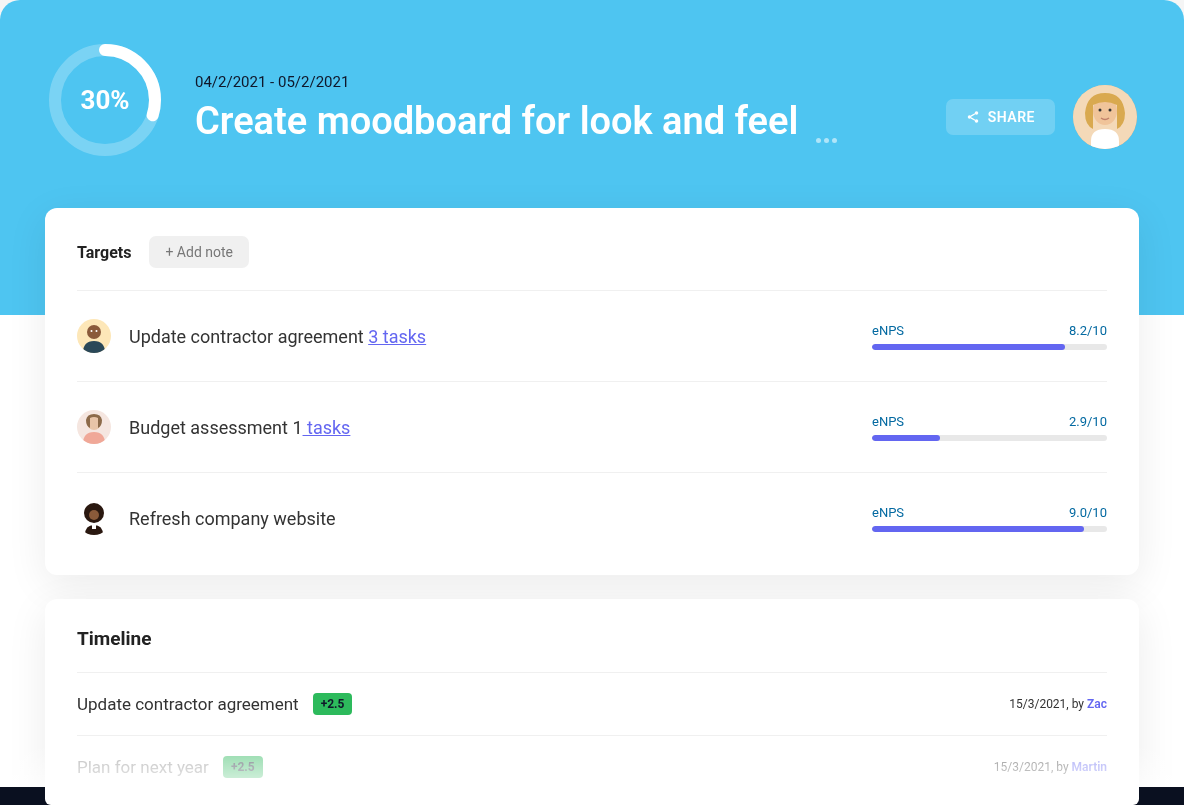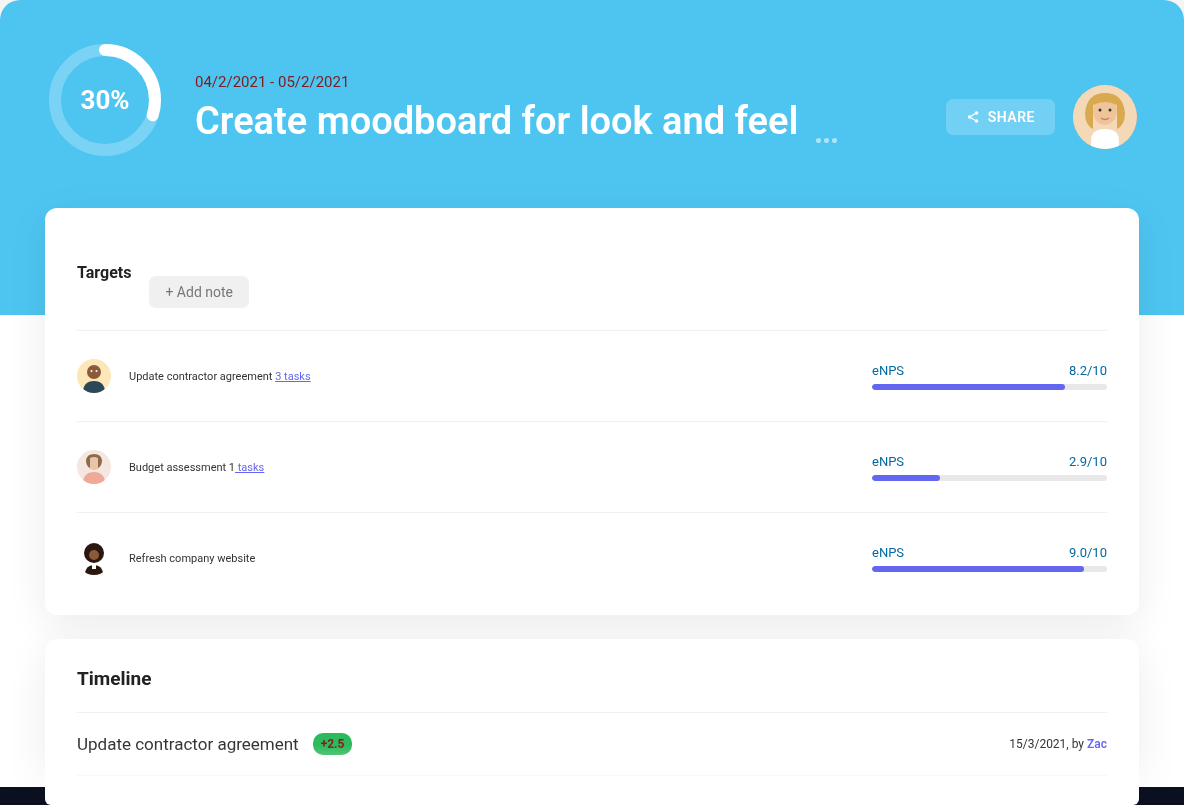--- a/index.html
+++ b/index.html
@@ -4,57 +4,57 @@
 <style>
 * { margin: 0; padding: 0; box-sizing: border-box; font-family: -apple-system, BlinkMacSystemFont, 'Segoe UI', Roboto, sans-serif; }
 body { background: #f5f5f5; padding: 0; }
 .page-container { width: 1184px; height: 805px; position: relative; background: #fff; border-radius: 20px 20px 0 0; overflow: hidden; }
 .header-bg { background: #4EC5F1; height: 315px; width: 100%; padding: 40px 45px; position: relative; }
 .header-content { display: flex; align-items: center; gap: 30px; }
 .progress-circle { position: relative; width: 120px; height: 120px; display: flex; align-items: center; justify-content: center; }
 .progress-circle svg { position: absolute; top: 0; left: 0; transform: rotate(-90deg); }
 .progress-text { color: #fff; font-size: 26px; font-weight: 700; position: relative; z-index: 2; }
 .header-titles { flex: 1; }
-.date-range { color: #7f1d1d; font-size: 15px; margin-bottom: 8px; margin-top: 16px; }
+.date-range { color: #0f172a; font-size: 15px; margin-bottom: 8px; margin-top: 16px; }
 .page-title { color: #fff; font-size: 38px; font-weight: 600; display: inline-block; }
 .title-row { display: flex; align-items: flex-end; gap: 18px; }
 .more-dots { display: inline-flex; gap: 3px; align-items: center; }
 .more-dots span { width: 5px; height: 5px; border-radius: 50%; background: rgba(255,255,255,0.55); display: block; }
 .header-right { position: absolute; right: 47px; top: 85px; display: flex; align-items: center; gap: 18px; }
 .share-btn { background: rgba(255,255,255,0.2); border: none; color: #fff; padding: 10px 20px; border-radius: 7px; font-size: 14px; font-weight: 600; letter-spacing: 0.5px; display: flex; align-items: center; gap: 8px; cursor: pointer; }
 .avatar-lg { width: 64px; height: 64px; border-radius: 50%; background: linear-gradient(135deg,#f5d0a0,#e8b080); overflow: hidden; display: flex; align-items: center; justify-content: center; }
 .avatar-lg svg { width: 100%; height: 100%; }
 
 .content-area { position: absolute; top: 208px; left: 45px; right: 45px; }
 .card { background: #fff; border-radius: 12px; box-shadow: 0 10px 40px rgba(0,0,0,0.08); }
 .targets-card { padding: 28px 32px 12px; margin-bottom: 24px; }
 .targets-header { display: flex; align-items: center; gap: 18px; margin-bottom: 22px; }
 .targets-title { font-size: 16px; font-weight: 700; color: #222; }
-.add-note-btn { background: #f0f0f0; border: none; color: #777; padding: 8px 16px; border-radius: 7px; font-size: 14px; cursor: pointer; margin-top: 40px; }
+.add-note-btn { background: #f0f0f0; border: none; color: #777; padding: 8px 16px; border-radius: 7px; font-size: 14px; cursor: pointer; }
 
 .target-row { display: flex; align-items: center; padding: 28px 0; border-top: 1px solid #f0f0f0; }
 .target-row:first-of-type { border-top: none; padding-top: 12px; }
 .avatar-sm { width: 34px; height: 34px; border-radius: 50%; margin-right: 18px; flex-shrink: 0; overflow: hidden; display: flex; align-items: center; justify-content: center; }
 .avatar-sm svg { width: 100%; height: 100%; }
-.target-label { font-size: 11px; color: #333; }
+.target-label { font-size: 18px; color: #333; }
 .task-link { color: #6366f1; text-decoration: underline; }
 .target-left { display: flex; align-items: center; flex: 1; }
 .target-right { width: 235px; }
 .enps-header { display: flex; justify-content: space-between; font-size: 13px; color: #0369a1; margin-bottom: 6px; }
 .enps-bar { height: 6px; background: #e8e8e8; border-radius: 3px; overflow: hidden; }
 .enps-fill { height: 100%; background: #6366f1; border-radius: 3px; }
 
 .timeline-card { padding: 28px 32px; }
 .timeline-title { font-size: 19px; font-weight: 700; color: #222; margin-bottom: 22px; }
 .timeline-row { display: flex; align-items: center; justify-content: space-between; padding: 20px 0; border-top: 1px solid #f0f0f0; }
 .timeline-row:first-of-type { border-top: none; padding-top: 6px; }
 .timeline-left { display: flex; align-items: center; gap: 14px; }
 .timeline-label { font-size: 17px; color: #333; }
 .timeline-label.faded { color: #bbb; }
-.badge { background: #2dba5c; color: #7f1d1d; font-size: 12px; font-weight: 700; padding: 4px 8px; border-radius: 10px; }
+.badge { background: #2dba5c; color: #0f172a; font-size: 12px; font-weight: 700; padding: 4px 8px; border-radius: 4px; }
 .badge.faded { opacity: 0.55; }
 .timeline-meta { font-size: 12px; color: #333; }
 .timeline-meta .author { color: #6366f1; font-weight: 600; }
 .timeline-meta.faded { opacity: 0.55; }
 .fade-overlay { position: absolute; bottom: 0; left: 0; right: 0; height: 60px; background: linear-gradient(to bottom, rgba(255,255,255,0), #fff); pointer-events: none; }
 .footer-bar { position: absolute; bottom: 0; left: 0; right: 0; height: 18px; background: #0a1020; }
 .footer-bar:before { content:''; position:absolute; left:45px; right:45px; top:0; height:18px; background:#fff; border-radius: 0 0 6px 6px;}
 </style>
 </head>
 <body>

